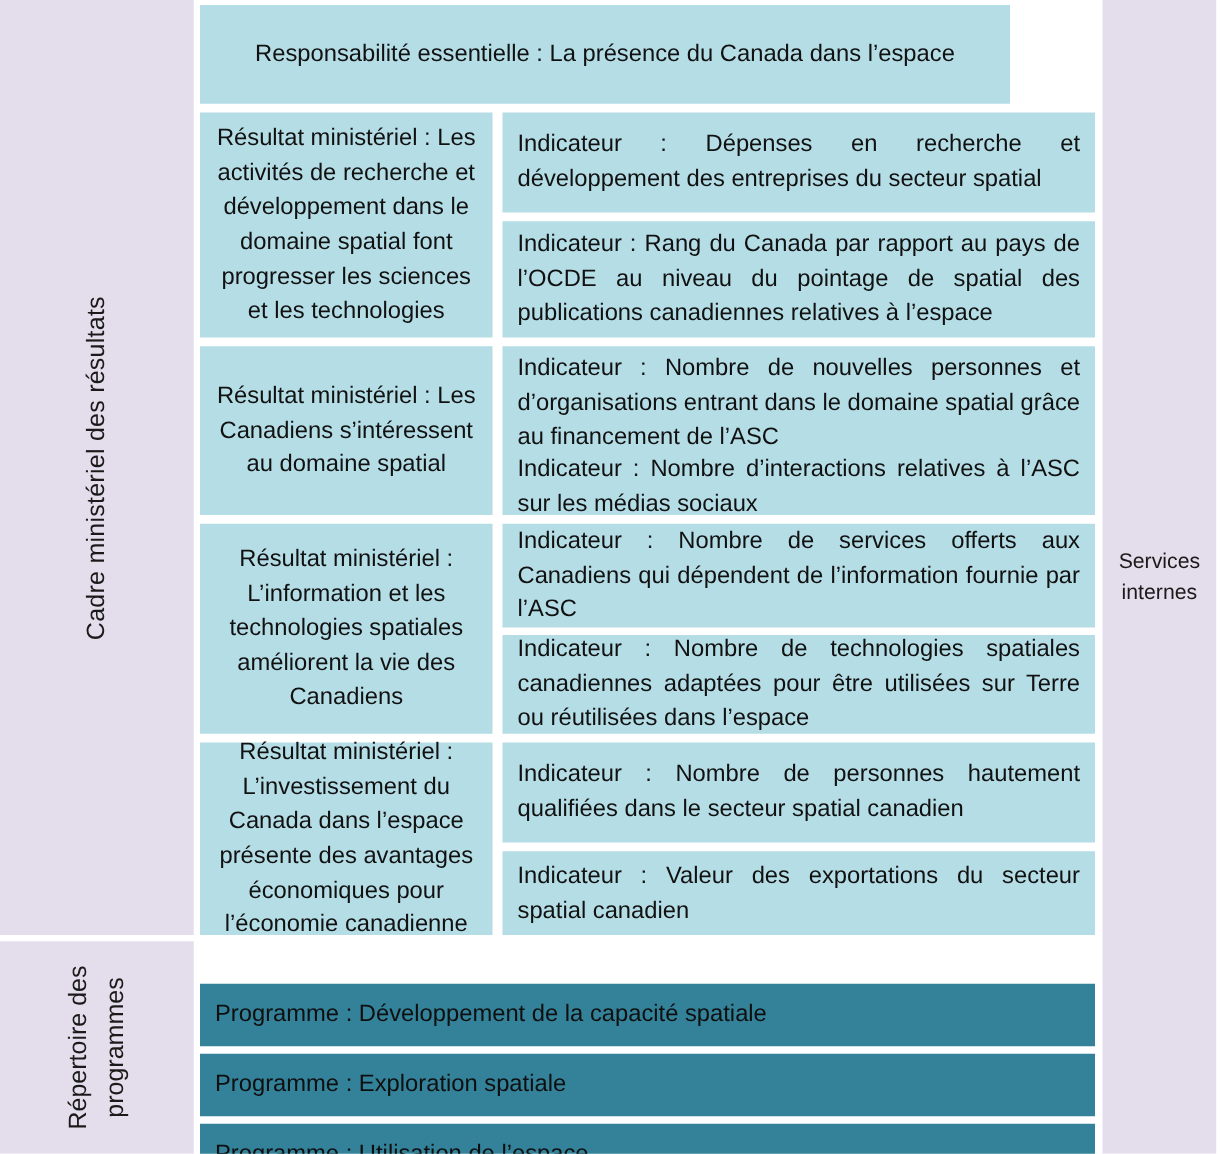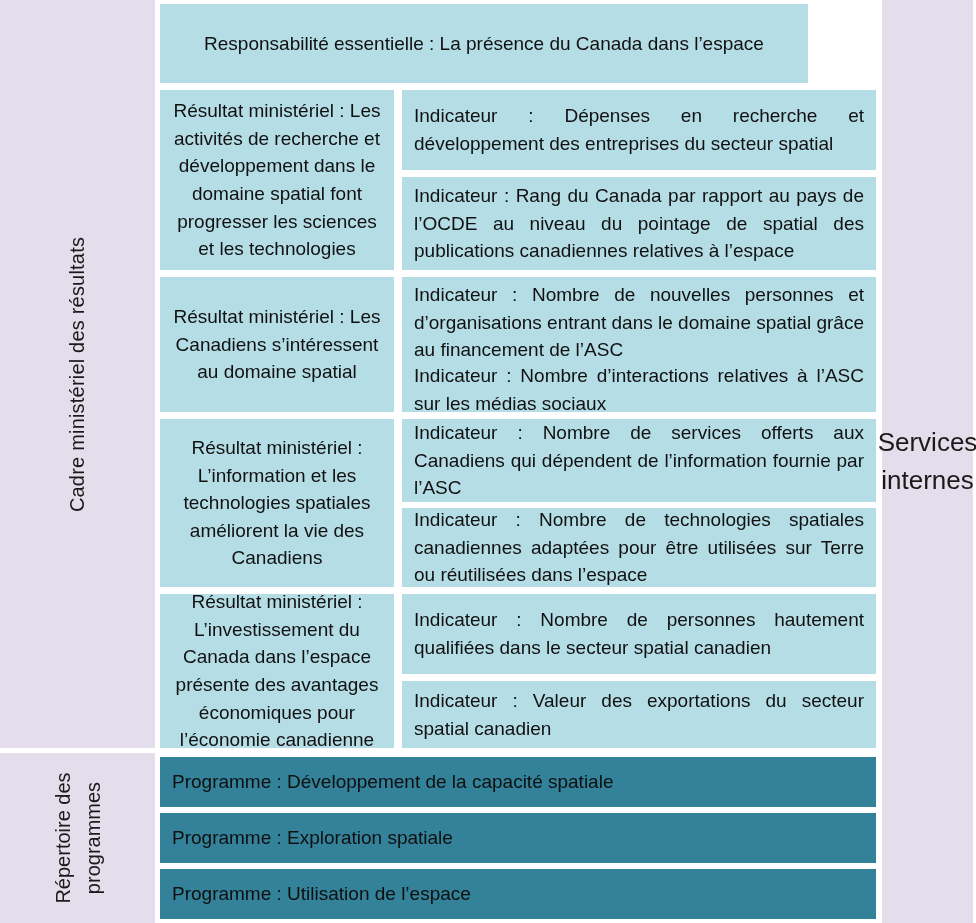--- a/index.html
+++ b/index.html
@@ -39,21 +39,21 @@
     line-height:1.5;
   }
 
   
   #rail-internal{
     position:absolute;
     left:882px; top:0; width:91px; height:923px;
     background:#e4ddeb;
     display:flex;align-items:center;justify-content:center;
     text-align:center;
-    font-size:26px;
+    font-size:17px;
     color:#1a1a1a;
     line-height:1.45;
   }
 
   
   .cell{
     position:absolute;
     background:#b5dde6;
     color:#111111;
     font-size:19px;
@@ -99,20 +99,21 @@
   
   .prog{
     position:absolute;
     left:160px; width:716px;
     background:#33829a;
     color:#0f0f0f;
     font-size:19px;
     display:flex;align-items:center;
     padding-left:12px;
     box-sizing:border-box;
+    margin-top:30px;
   }
   #prog-1{ top:757px; height:50px; }
   #prog-2{ top:813px; height:50px; }
   #prog-3{ top:869px; height:50px; }
 </style>
 </head>
 <body>
 
 <div id="frame">
 

